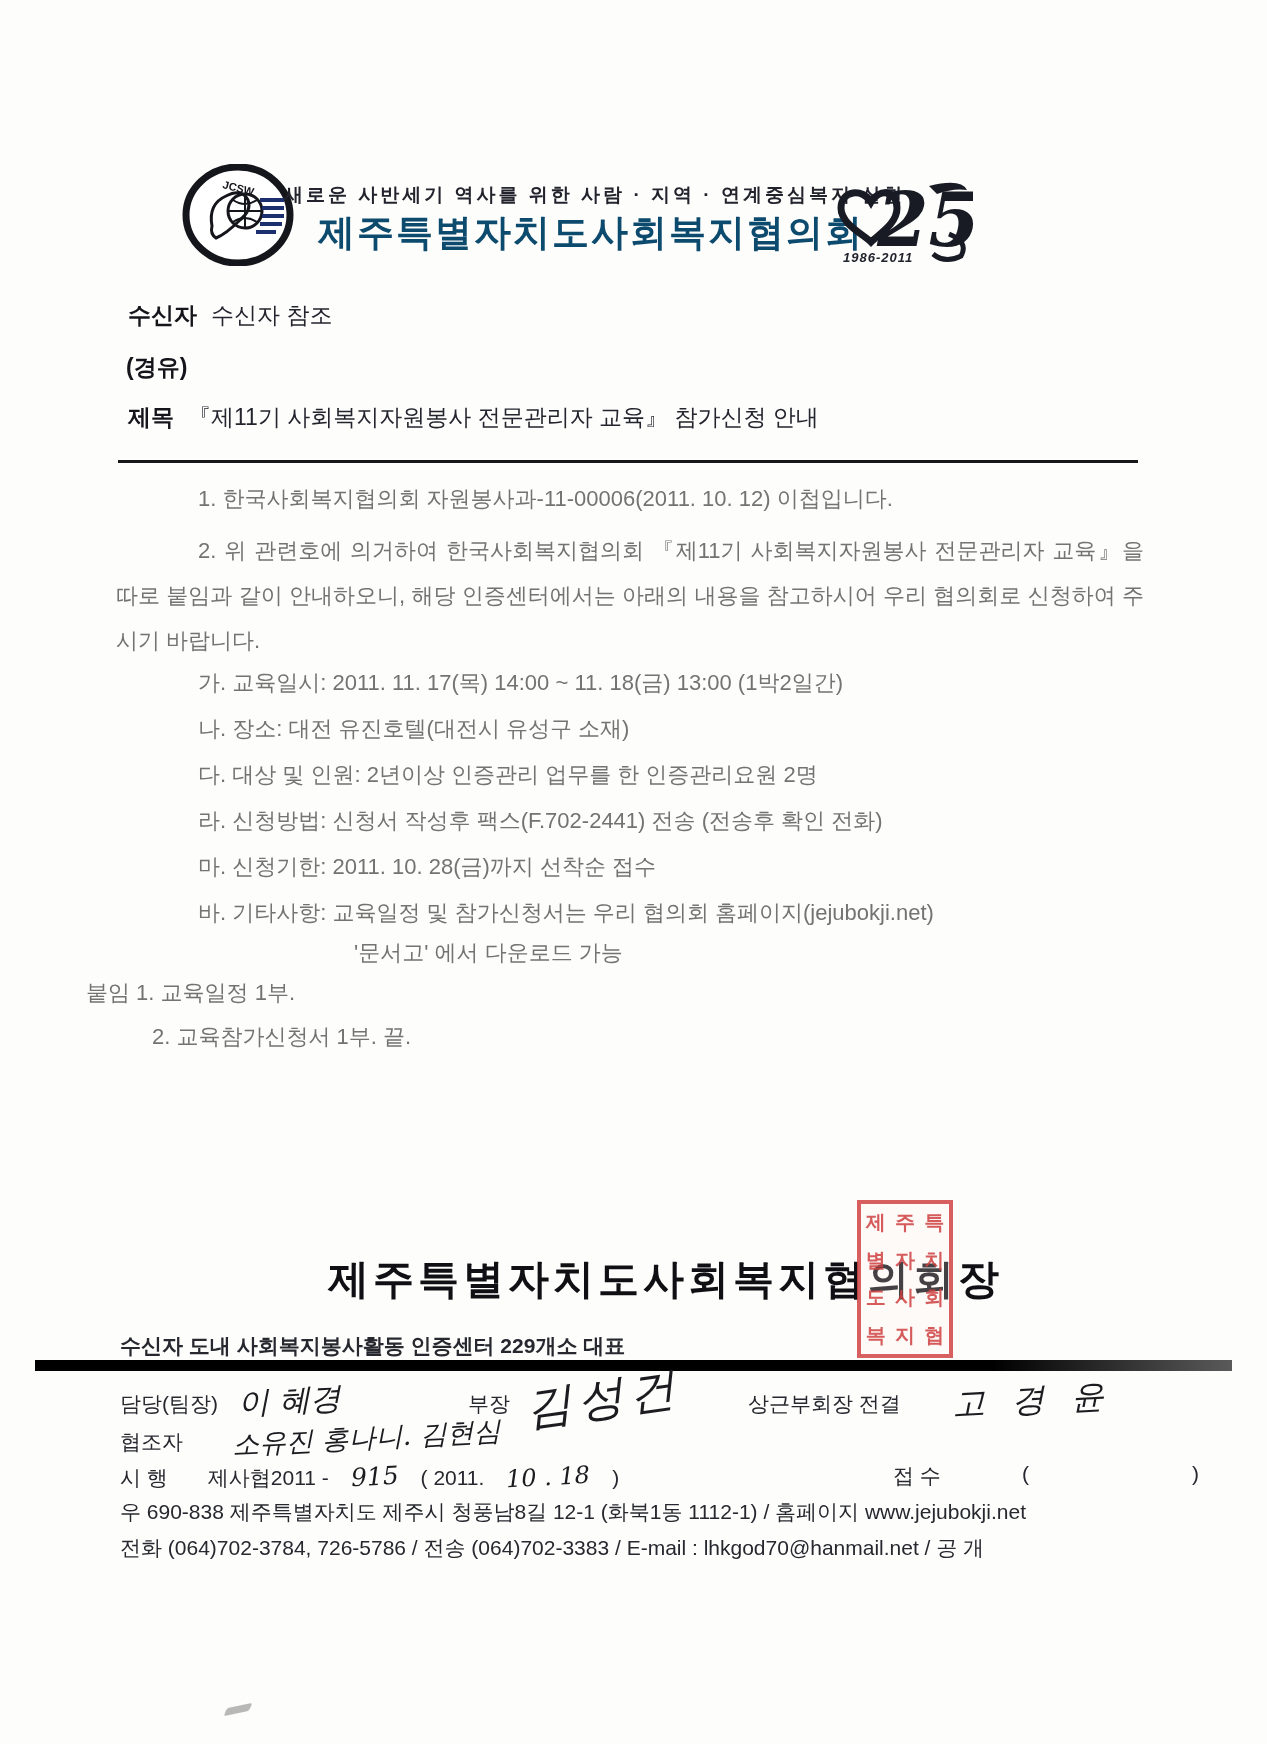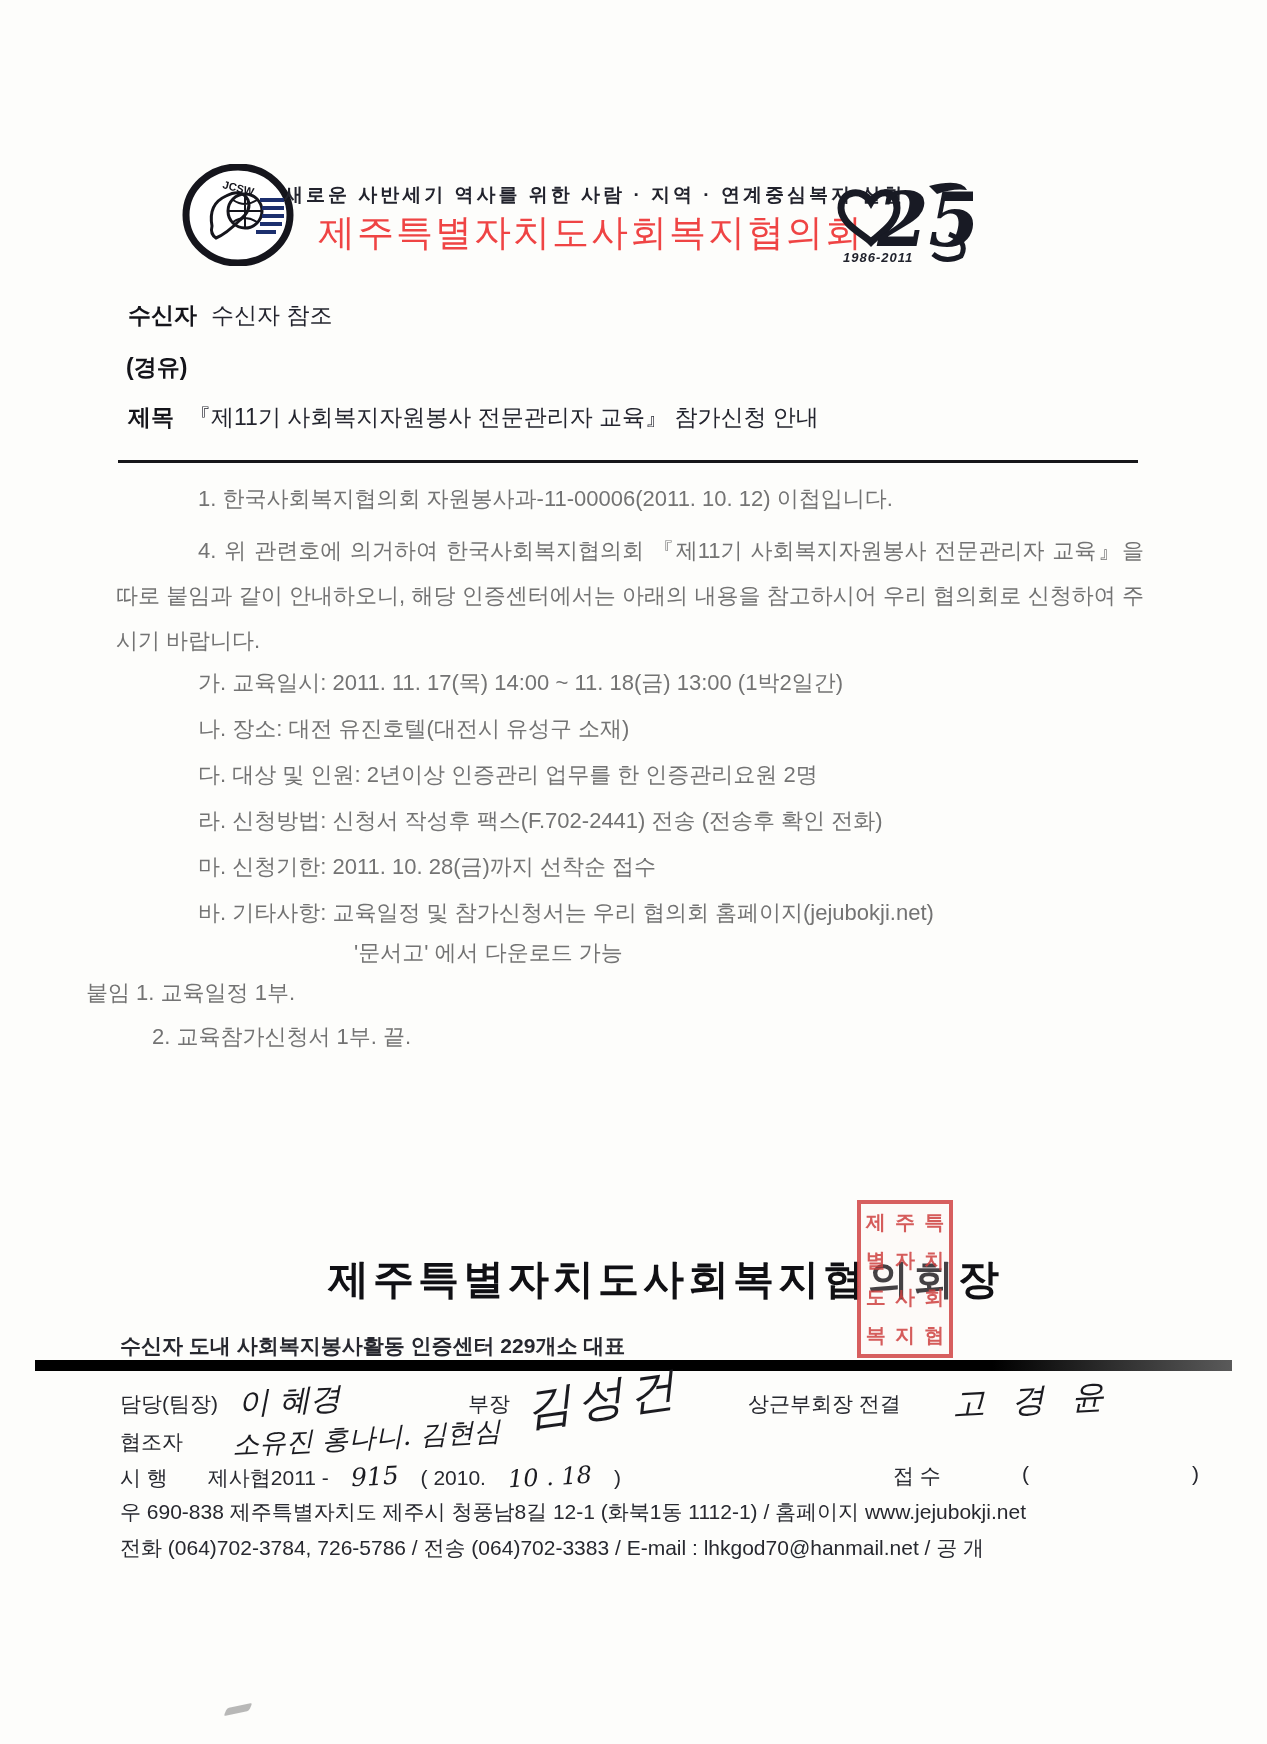--- a/index.html
+++ b/index.html
@@ -3,21 +3,21 @@
 <meta charset="utf-8">
 <style>
   html,body { margin:0; padding:0; background:#e8e8e6; }
   .page {
     position:relative; width:1267px; height:1744px; margin:0 auto;
     background:#fdfdfb; overflow:hidden;
     font-family:"Liberation Sans", sans-serif; color:#2a2b33;
   }
   .abs { position:absolute; white-space:nowrap; }
   .slogan { font-size:19px; letter-spacing:3px; color:#22232d; font-weight:bold; }
-  .org-name { font-size:37px; font-weight:normal; letter-spacing:2px; color:#ef4444; }
+  .org-name { font-size:37px; font-weight:bold; letter-spacing:2px; color:#0c4a6e; }
   .meta-line { font-size:23px; color:#23242e;margin-top:8px; }
   .meta-label { font-weight:bold; color:#14141a; margin-right:14px; }
   .rule { position:absolute; background:#17171a; }
   .body-text { font-size:22px; color:#737373; }
   .para { line-height:45px; white-space:normal; text-align:justify; }
   .item { line-height:46px; }
   .issuer { font-size:41px; font-weight:bold; letter-spacing:4px; color:#101014; }
   .hand {
     font-family:"DejaVu Serif", serif; font-style:italic; color:#1b1b20;
     display:inline-block; transform:rotate(-3deg);
@@ -80,21 +80,21 @@
   </div>
   <div class="abs meta-line meta-label" style="left:126px; top:344px;">(경유)</div>
   <div class="abs meta-line" style="left:128px; top:394px;">
     <span class="meta-label">제목</span><span>『제11기 사회복지자원봉사 전문관리자 교육』 참가신청 안내</span>
   </div>
 
   <div class="rule" style="left:118px; top:460px; width:1020px; height:3px;"></div>
 
   <div class="abs body-text" style="left:198px; top:484px;">1. 한국사회복지협의회  자원봉사과-11-00006(2011. 10. 12)  이첩입니다.</div>
 
-  <div class="abs body-text para" style="left:116px; top:528px; width:1028px; text-indent:82px;">4. 위 관련호에 의거하여 한국사회복지협의회 『제11기 사회복지자원봉사 전문관리자 교육』을 따로 붙임과 같이 안내하오니, 해당 인증센터에서는 아래의 내용을 참고하시어 우리 협의회로 신청하여 주시기 바랍니다.</div>
+  <div class="abs body-text para" style="left:116px; top:528px; width:1028px; text-indent:82px;">2. 위 관련호에 의거하여 한국사회복지협의회 『제11기 사회복지자원봉사 전문관리자 교육』을 따로 붙임과 같이 안내하오니, 해당 인증센터에서는 아래의 내용을 참고하시어 우리 협의회로 신청하여 주시기 바랍니다.</div>
 
   <div class="abs body-text" style="left:198px; top:660px;">
     <div class="item">가. 교육일시: 2011. 11. 17(목) 14:00 ~ 11. 18(금) 13:00 (1박2일간)</div>
     <div class="item">나. 장소: 대전 유진호텔(대전시 유성구 소재)</div>
     <div class="item">다. 대상 및 인원: 2년이상 인증관리 업무를 한 인증관리요원 2명</div>
     <div class="item">라. 신청방법: 신청서 작성후 팩스(F.702-2441) 전송 (전송후 확인 전화)</div>
     <div class="item">마. 신청기한: 2011. 10. 28(금)까지 선착순 접수</div>
     <div class="item">바. 기타사항: 교육일정 및 참가신청서는 우리 협의회 홈페이지(jejubokji.net)</div>
   </div>
   <div class="abs body-text" style="left:354px; top:938px;">'문서고' 에서 다운로드 가능</div>
@@ -132,21 +132,21 @@
   <div class="abs footer-text" style="left:748px; top:1390px;">상근부회장 전결</div>
   <div class="abs hand" style="left:952px; top:1378px; font-size:33px; letter-spacing:8px;">고 경 윤</div>
 
   <div class="abs footer-text" style="left:120px; top:1428px;">협조자</div>
   <div class="abs hand" style="left:232px; top:1420px; font-size:27px;">소유진 홍나니. 김현심</div>
 
   <div class="abs footer-text sig-row" style="left:120px; top:1462px;">
     <span>시  행</span>
     <span style="margin-left:18px;">제사협2011 -</span>
     <span class="hand" style="font-size:25px;">915</span>
-    <span>( 2010.</span>
+    <span>( 2011.</span>
     <span class="hand" style="font-size:24px;">10 . 18</span>
     <span>)</span>
   </div>
 
   <div class="abs footer-text" style="left:893px; top:1462px;">접    수</div>
   <div class="abs footer-text" style="left:1022px; top:1462px;">(</div>
   <div class="abs footer-text" style="left:1192px; top:1462px;">)</div>
 
   <div class="abs footer-text" style="left:120px; top:1498px;">우 690-838   제주특별자치도 제주시 청풍남8길 12-1 (화북1동 1112-1)  /  홈페이지 www.jejubokji.net</div>
   <div class="abs footer-text" style="left:120px; top:1534px;">전화 (064)702-3784, 726-5786   /  전송 (064)702-3383 / E-mail : lhkgod70@hanmail.net  /  공 개</div>

